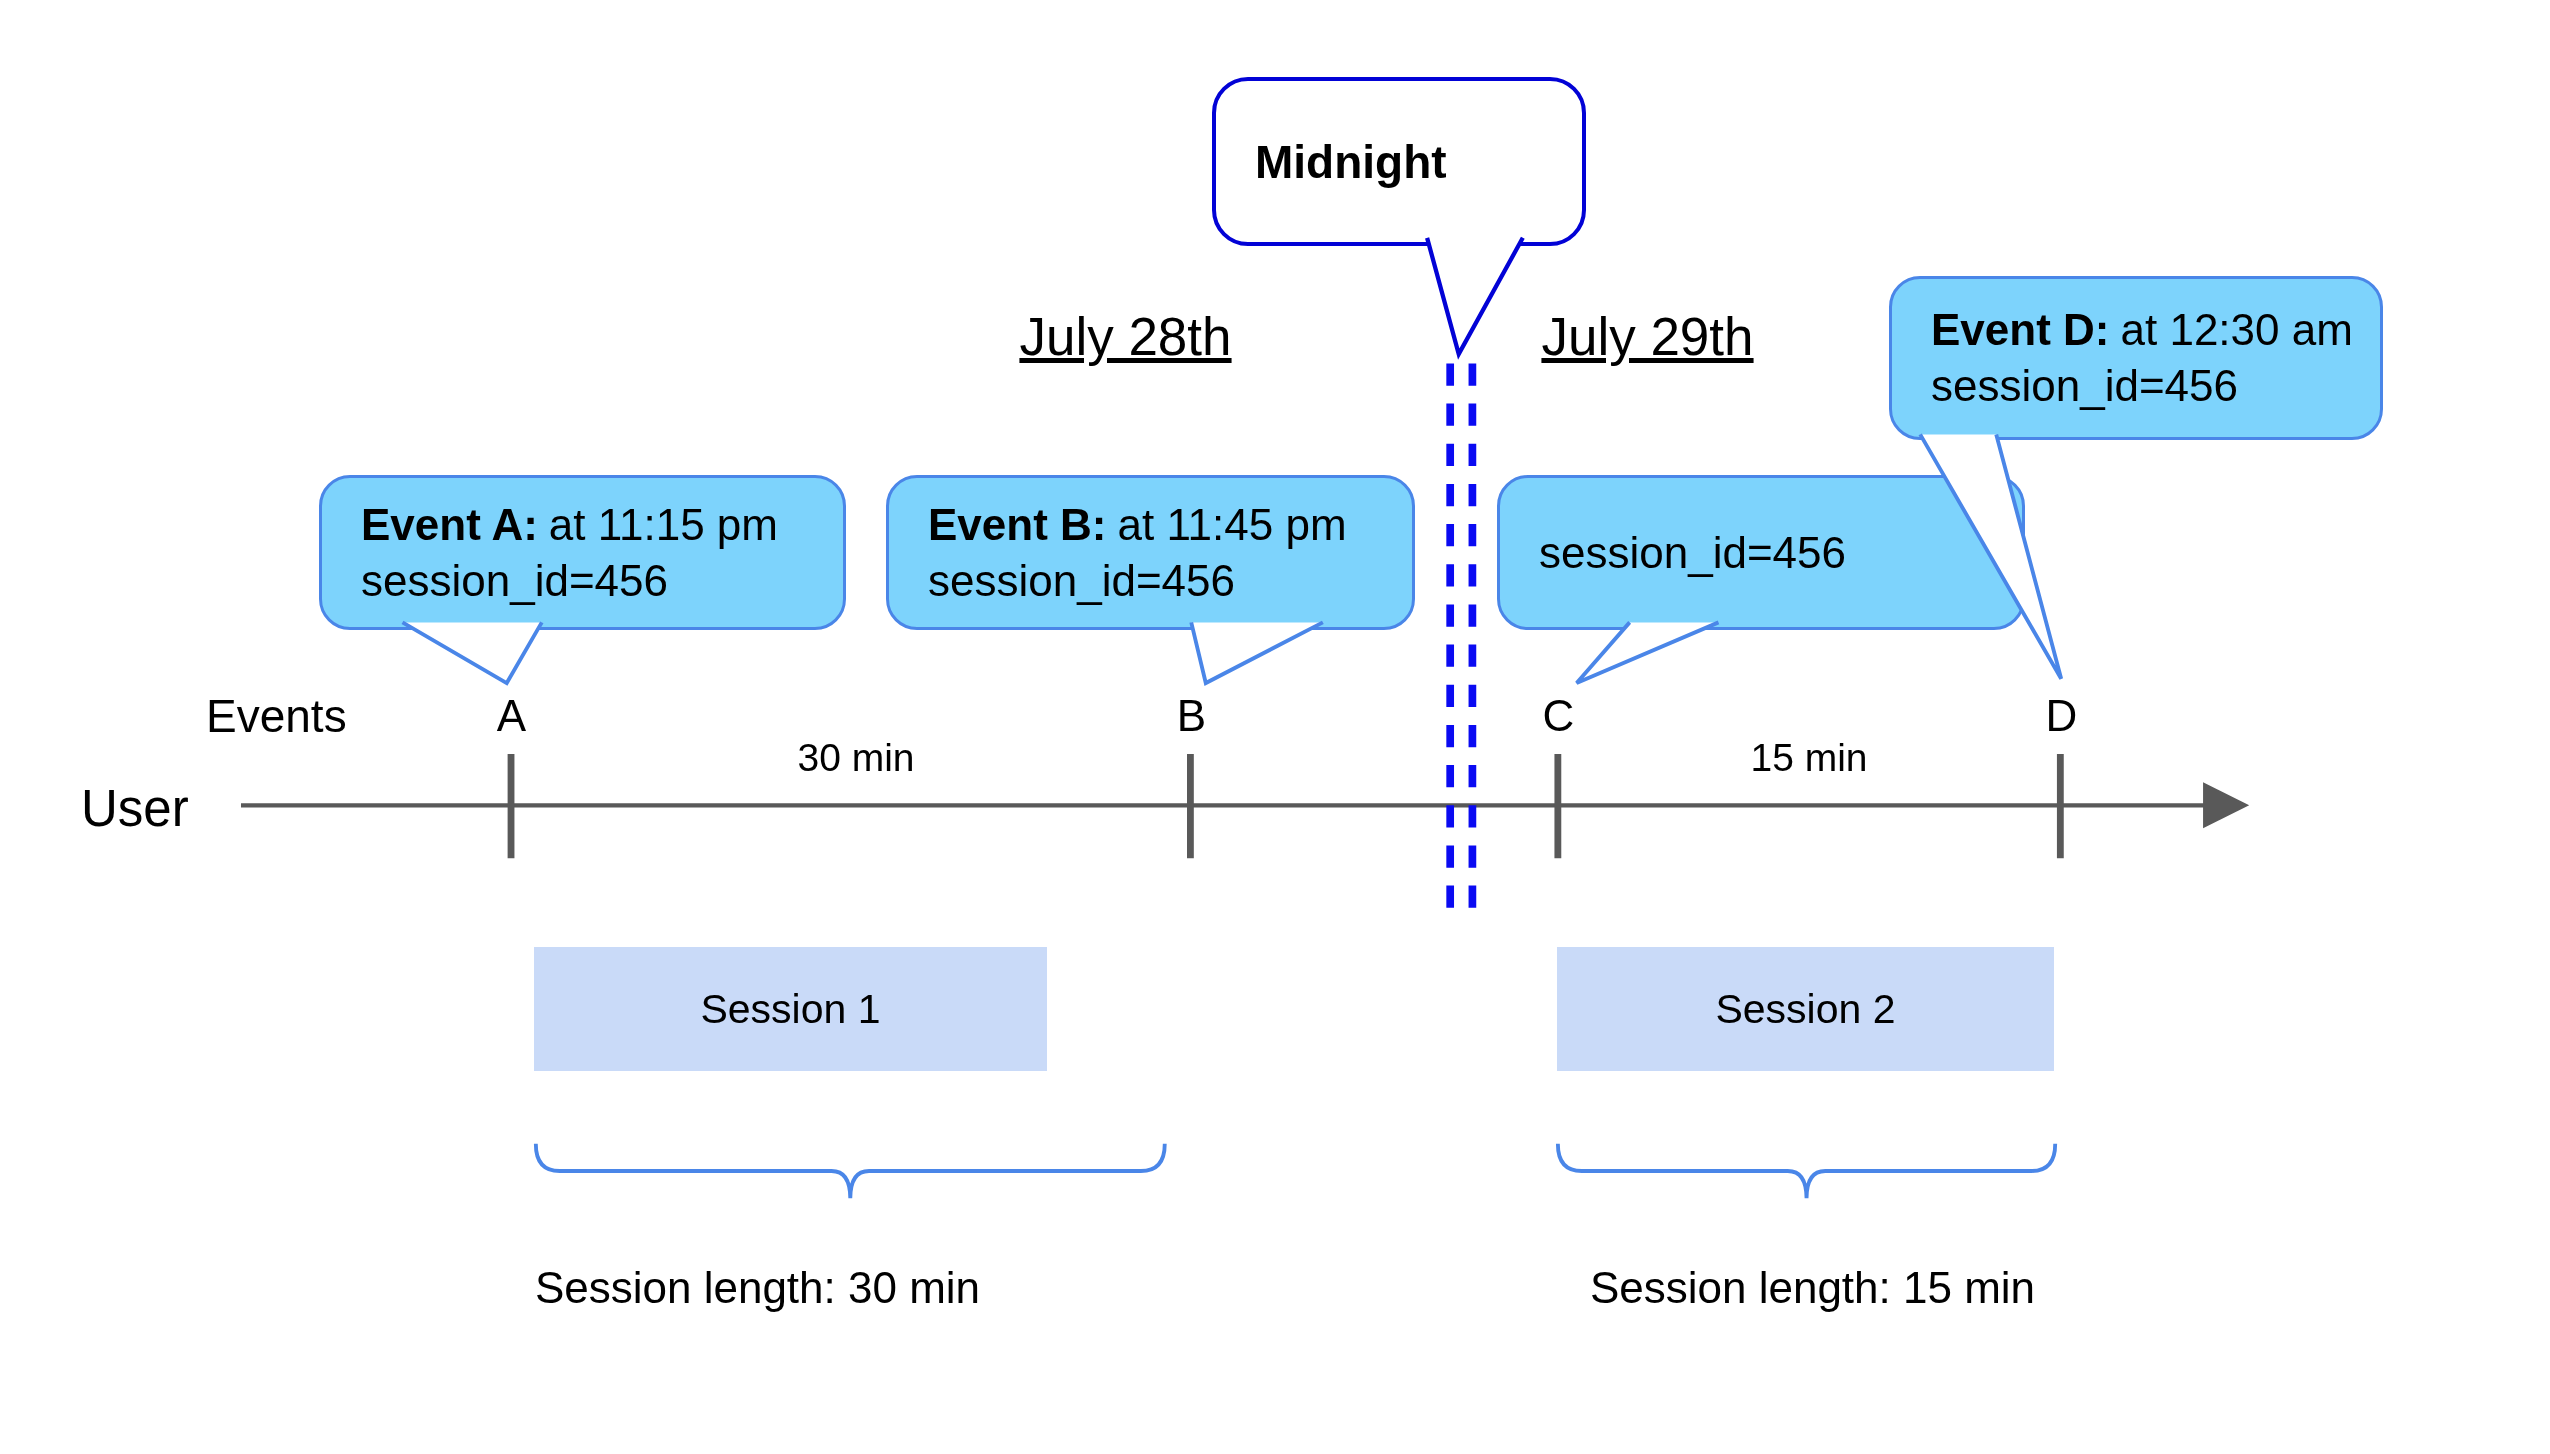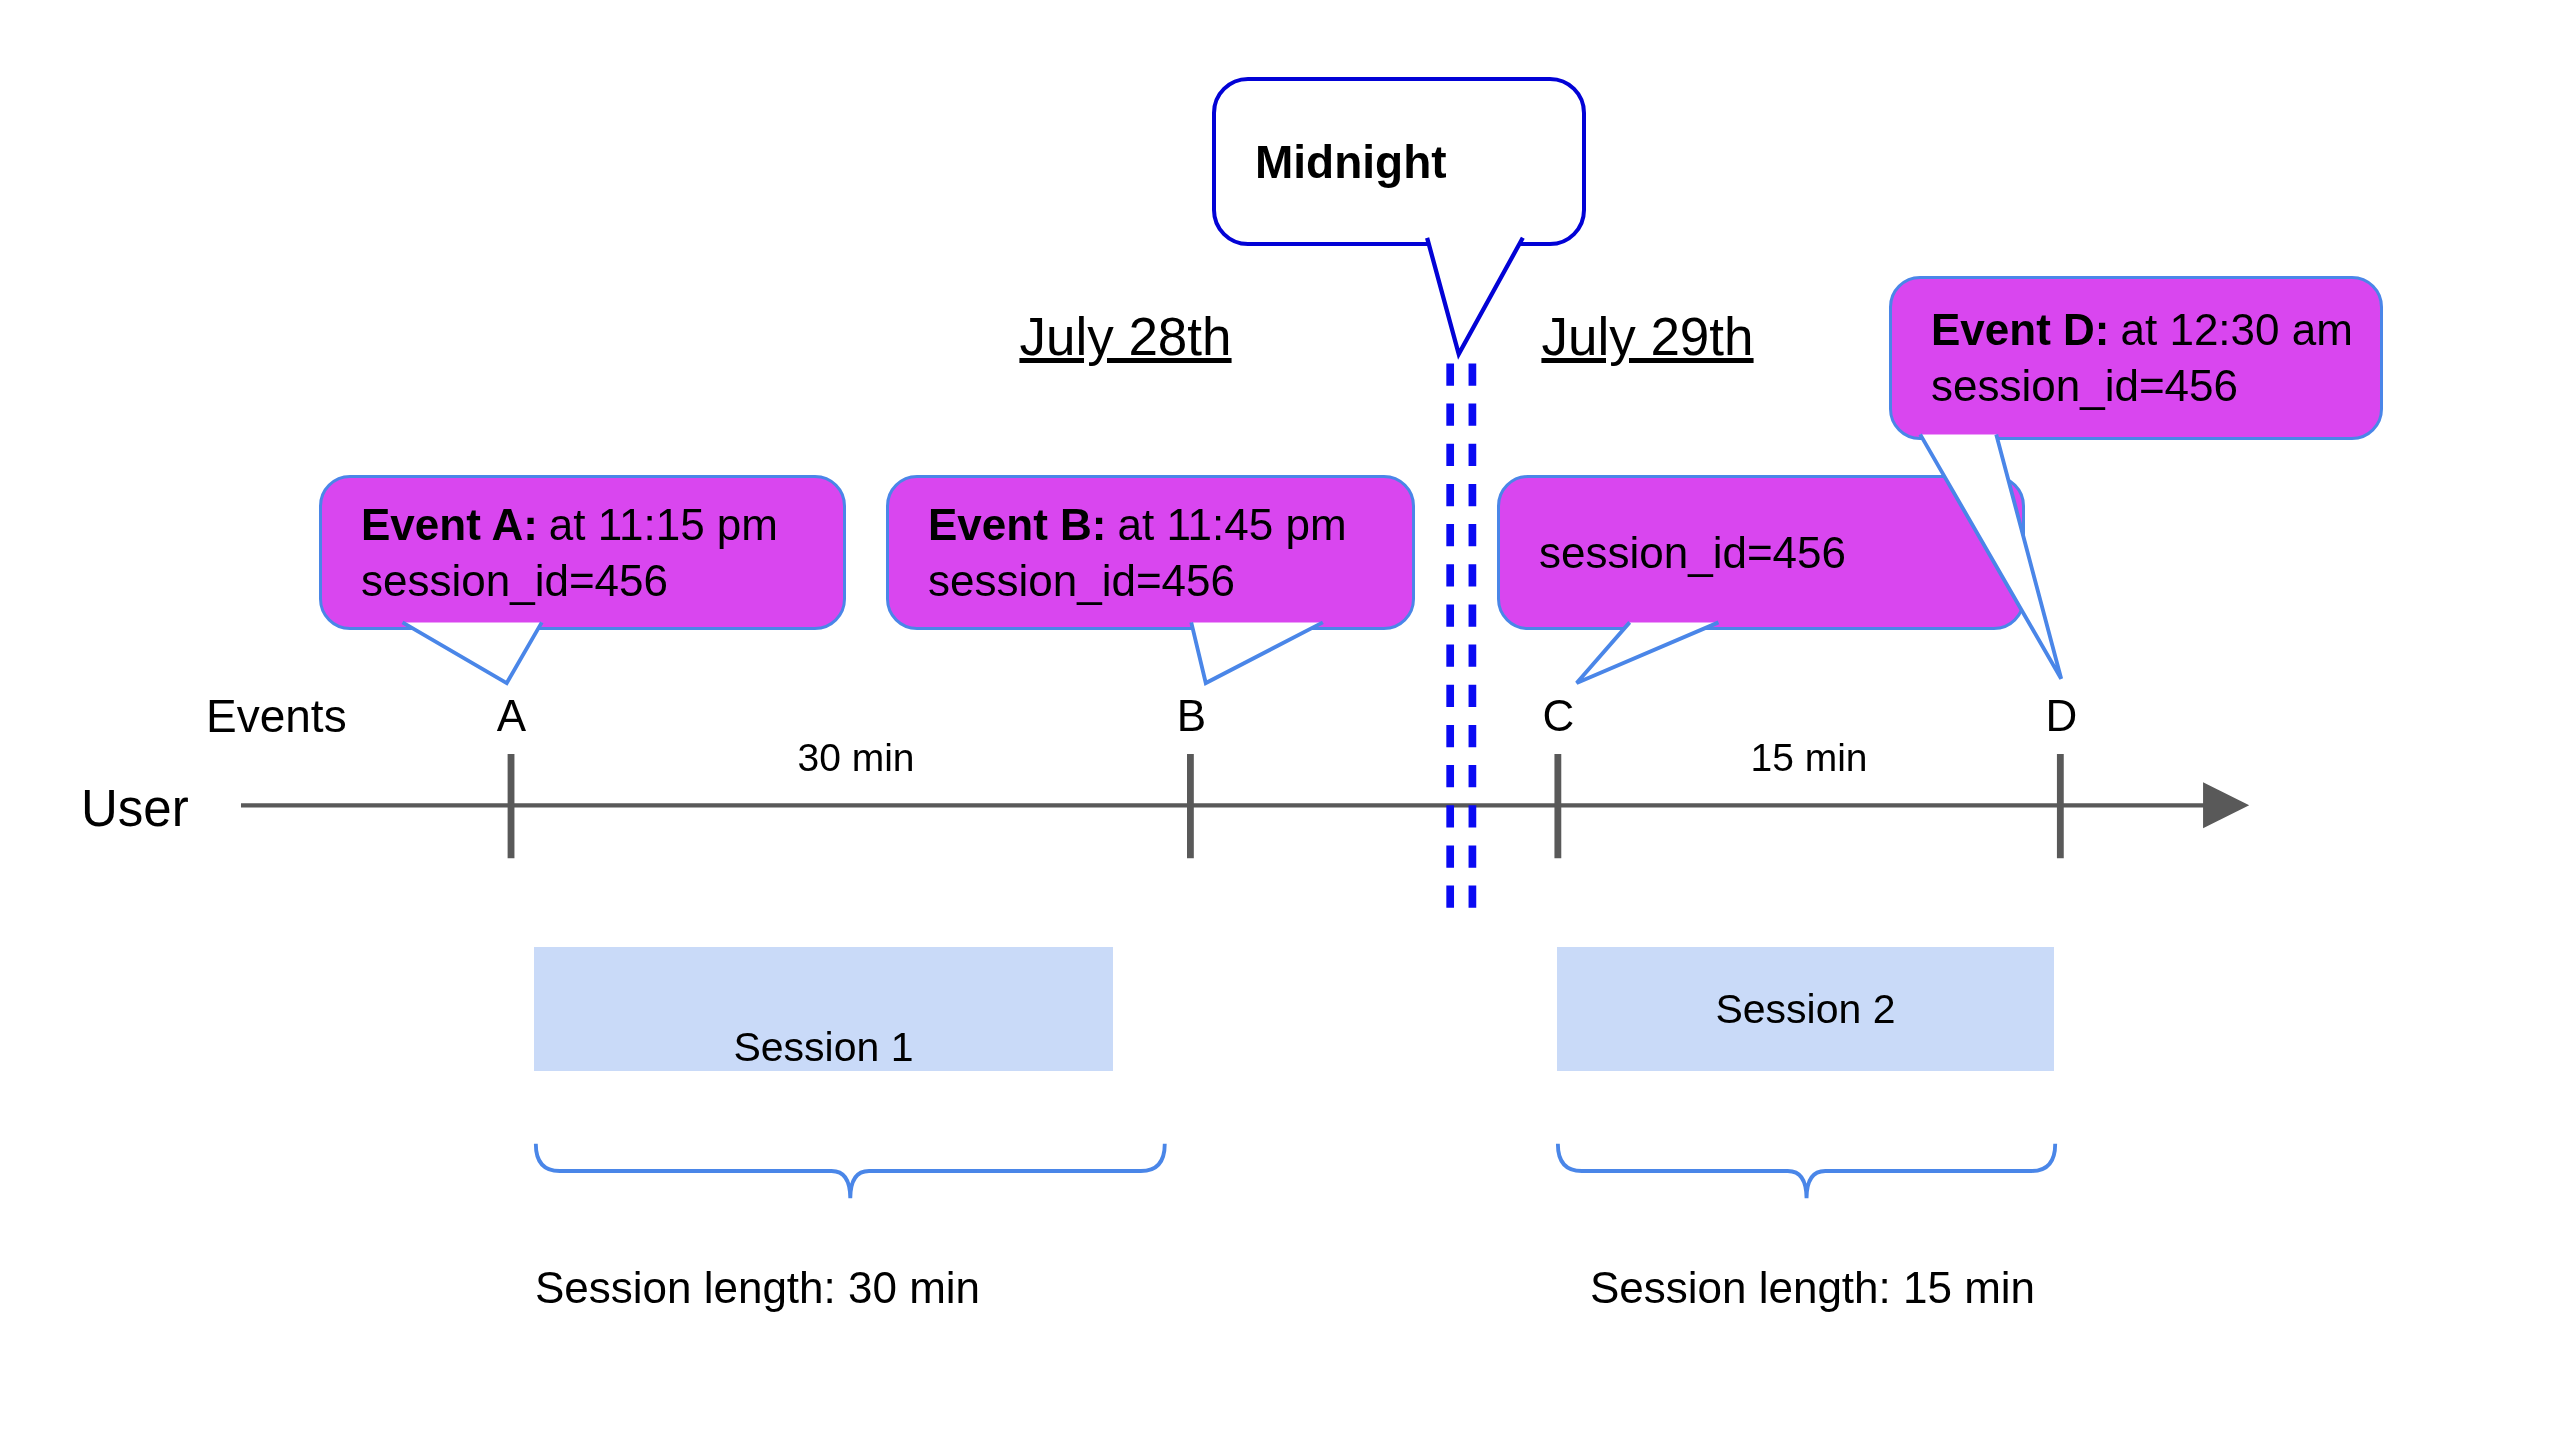--- a/index.html
+++ b/index.html
@@ -1,20 +1,20 @@
 <!DOCTYPE html>
 <html style="font-size:13.7px"><head>
 <meta charset="utf-8">
 <style>
   html,body{margin:0;padding:0;background:#ffffff;}
   body{font-family:"Liberation Sans", sans-serif; color:#000;}
   #canvas{position:relative;width:2550px;height:1455px;background:#fff;overflow:hidden;}
   
   .callout{
-    position:absolute;background:#d946ef;border:3.4px solid #4a86e8;border-radius:31px;
+    position:absolute;background:#7dd3fc;border:3.4px solid #4a86e8;border-radius:31px;
     display:flex;flex-direction:column;justify-content:center;
     padding-left:39px;box-sizing:border-box;font-size:44px;line-height:56px;
   }
   .callout .callout-title{font-weight:bold;}
   .callout .callout-time{margin-left:11px;}
   .midnight{
     position:absolute;background:#fff;border:4.3px solid #0202d6;border-radius:36px;
     display:flex;align-items:center;padding-left:39px;box-sizing:border-box;
     font-size:46px;font-weight:bold;
   }
@@ -63,21 +63,21 @@
 
   <div class="axis-label" style="left:199px;top:689px;">Events</div>
   <div class="tick-label" style="left:511px;top:691px;">A</div>
   <div class="tick-label" style="left:1191px;top:691px;">B</div>
   <div class="tick-label" style="left:1558px;top:691px;">C</div>
   <div class="tick-label" style="left:2061px;top:691px;">D</div>
   <div class="user-label" style="left:81px;top:779px;">User</div>
   <div class="interval-label" style="left:856px;top:736px;">30 min</div>
   <div class="interval-label" style="left:1809px;top:736px;">15 min</div>
 
-  <div class="session-box" style="left:534px;top:947px;width:579px;height:124px;align-items:flex-end;">
+  <div class="session-box" style="left:534px;top:947px;width:513px;height:124px;">
     <span>Session 1</span>
   </div>
   <div class="session-box" style="left:1557px;top:947px;width:497px;height:124px;">
     <span>Session 2</span>
   </div>
 
   <div class="length-label" style="left:330px;top:1263px;">Session length: 30 min</div>
   <div class="length-label" style="left:1385px;top:1263px;">Session length: 15 min</div>
 
   <svg width="2550" height="1455" viewBox="0 0 2984 1702">

